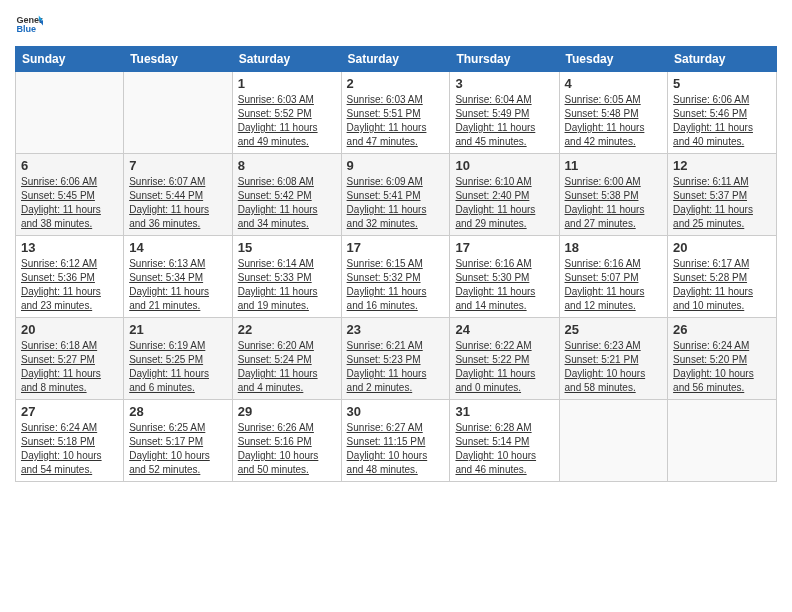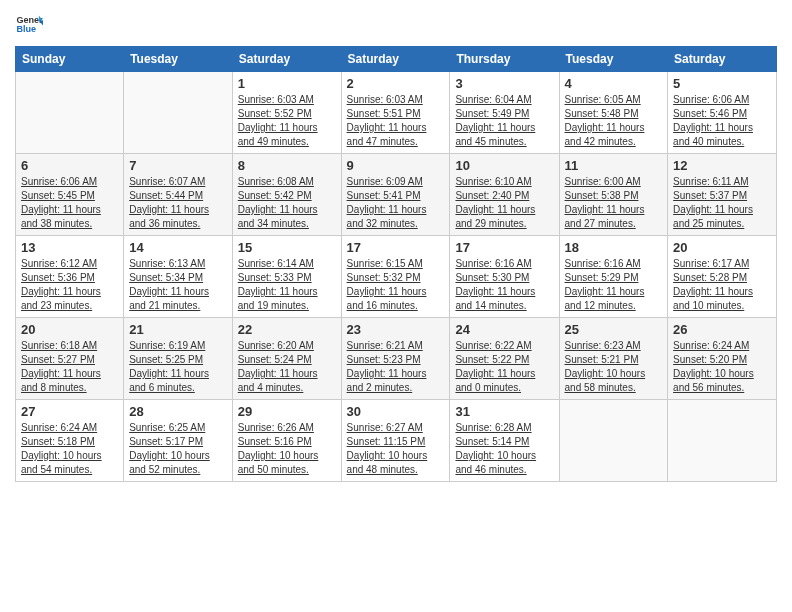--- a/index.html
+++ b/index.html
@@ -230,21 +230,21 @@
           </td>
           <td>
             <span class="day-number">17</span>
             <div class="day-info">Sunrise: 6:16 AM
 Sunset: 5:30 PM
 Daylight: 11 hours and 14 minutes.</div>
           </td>
           <td>
             <span class="day-number">18</span>
             <div class="day-info">Sunrise: 6:16 AM
-Sunset: 5:29 PM
+Sunset: 5:07 PM
 Daylight: 11 hours and 12 minutes.</div>
           </td>
           <td>
             <span class="day-number">20</span>
             <div class="day-info">Sunrise: 6:17 AM
 Sunset: 5:28 PM
 Daylight: 11 hours and 10 minutes.</div>
           </td>
         </tr>
         <tr class="row-even">

